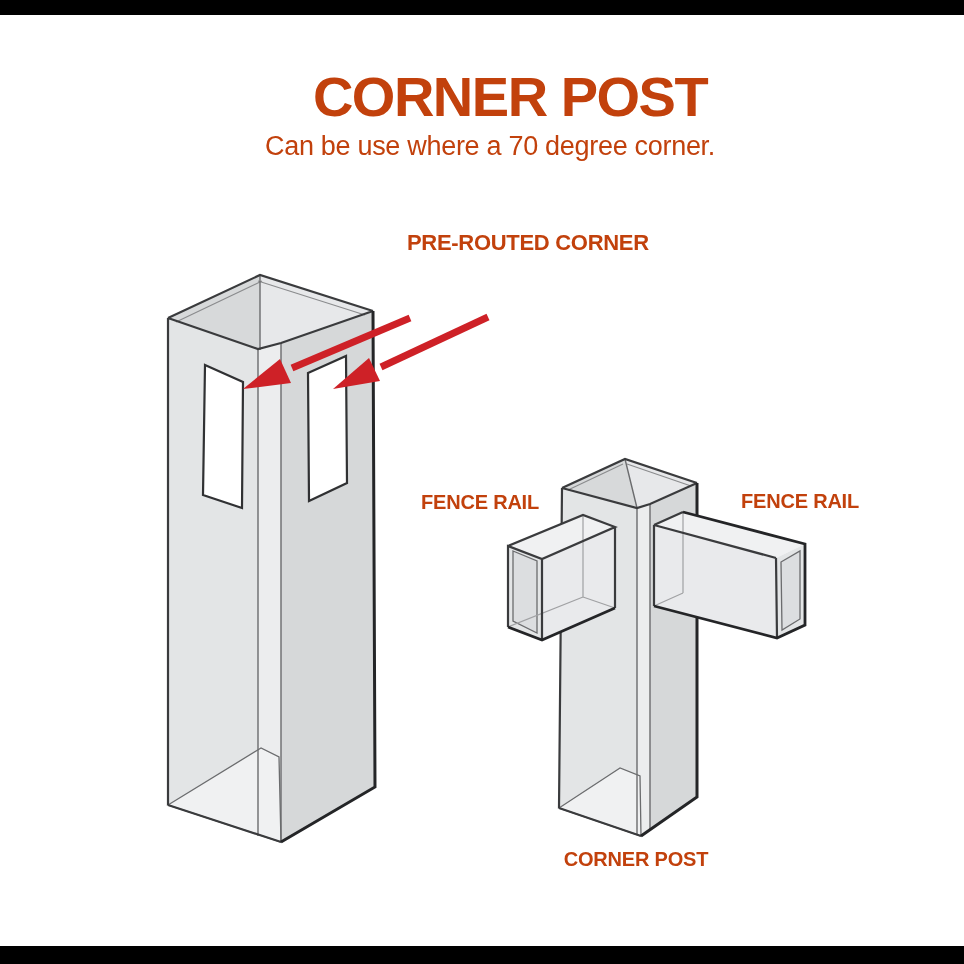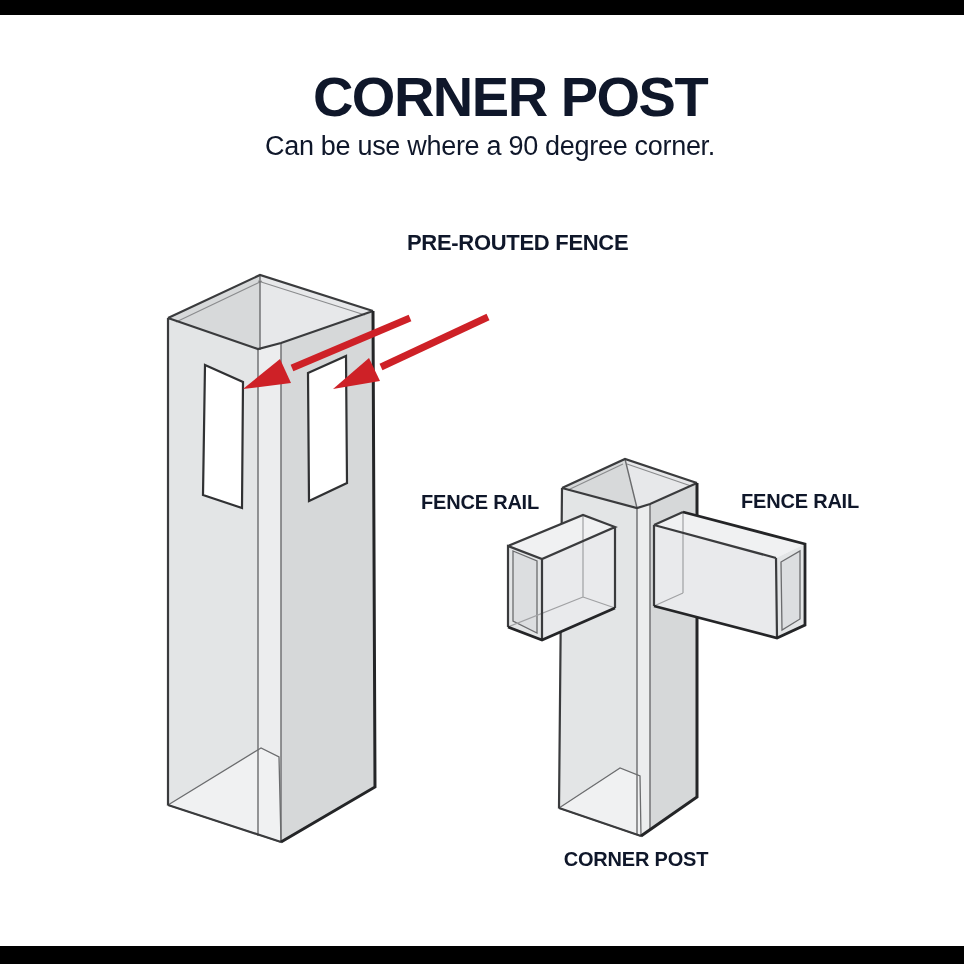--- a/index.html
+++ b/index.html
@@ -4,21 +4,21 @@
 <style>
   html,body{margin:0;padding:0;}
   body{
     width:964px;height:964px;position:relative;overflow:hidden;
     background:#ffffff;
     font-family:"Liberation Sans","DejaVu Sans",sans-serif;
   }
   .letterbox{position:absolute;left:0;width:964px;background:#000;}
   .letterbox.top{top:0;height:15px;}
   .letterbox.bottom{top:946px;height:18px;}
-  .txt{position:absolute;color:#0f172a;white-space:nowrap;z-index:5;}
+  .txt{position:absolute;color:#c2410c;white-space:nowrap;z-index:5;}
   .title{
     left:510px;top:64px;transform:translateX(-50%);
     font-size:56px;font-weight:bold;letter-spacing:-1.5px;
   }
   .subtitle{
     left:490px;top:131px;transform:translateX(-50%);
     font-size:27px;font-weight:400;letter-spacing:-0.3px;
   }
   .annotation{
     left:407px;top:228px;
@@ -33,24 +33,24 @@
   }
   svg.diagram{position:absolute;left:0;top:0;z-index:1;}
 </style>
 </head>
 <body>
 
 <div class="letterbox top"></div>
 <div class="letterbox bottom"></div>
 
 <div class="txt title">CORNER POST</div>
-<div class="txt subtitle">Can be use where a 90 degree corner.</div>
+<div class="txt subtitle">Can be use where a 70 degree corner.</div>
 
 <div class="txt annotation">
-  <div>PRE-ROUTED FENCE</div>
+  <div>PRE-ROUTED CORNER</div>
 </div>
 
 <div class="txt rail-label left">FENCE RAIL</div>
 <div class="txt rail-label right">FENCE RAIL</div>
 <div class="txt post-label">CORNER POST</div>
 
 <svg class="diagram" width="964" height="964" viewBox="0 0 964 964">
 
   <g>
     <polygon points="260,275 168,318 260,350" fill="#D7D9DA"></polygon>

